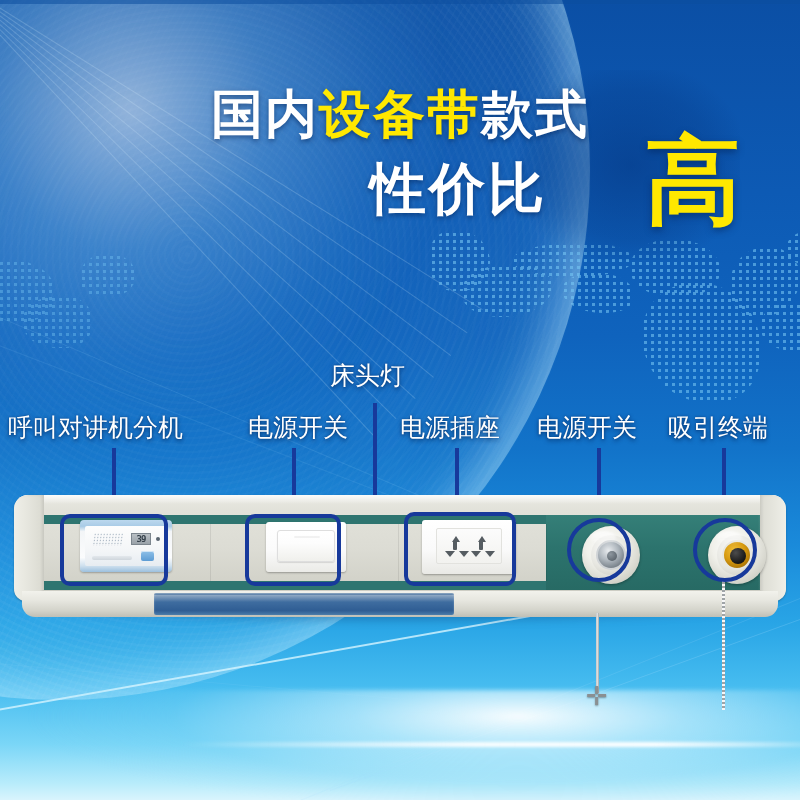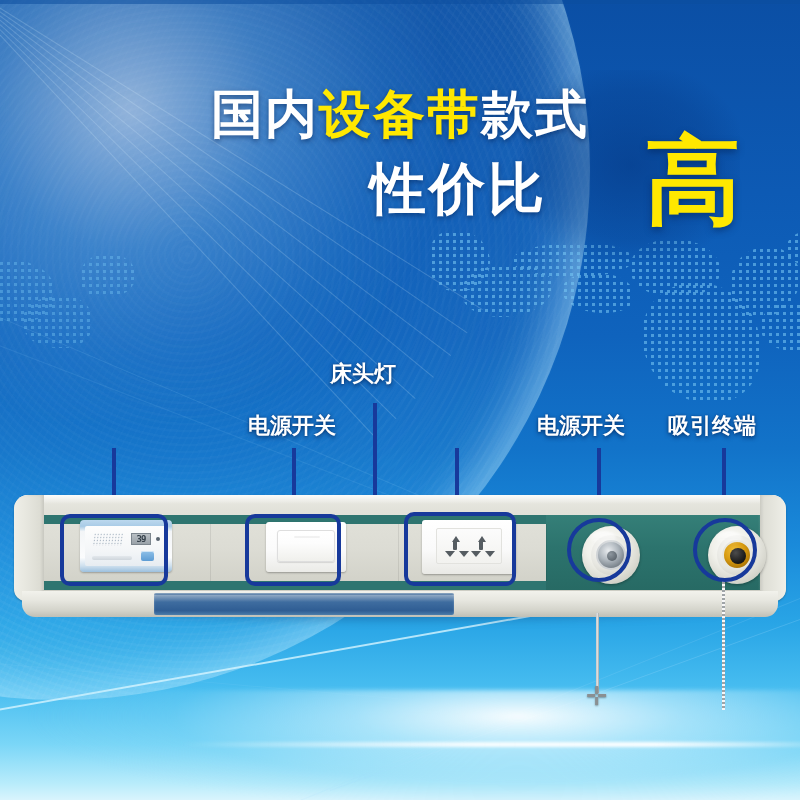--- a/index.html
+++ b/index.html
@@ -147,21 +147,21 @@
   }
   .hl-shade {
     position:absolute; left:520px; top:-10px; width:220px; height:190px;
     background:radial-gradient(ellipse at 50% 50%, rgba(4,52,126,.55) 0%, rgba(4,52,126,.25) 55%, rgba(0,0,0,0) 78%);
   }
 
   
   .labels { position:absolute; left:0; top:355px; width:800px; height:90px; }
   .cl {
     position:absolute; white-space:nowrap;
-    color:#ffffff; font-weight:bold; font-size:22px;
+    color:#ffffff; font-weight:normal; font-size:25px;
     text-shadow:0 2px 4px rgba(0,40,95,.75), 0 0 2px rgba(0,40,95,.6);
   }
 
   
   .leaders { position:absolute; left:0; top:0; width:800px; height:800px; pointer-events:none; }
   .vline { position:absolute; width:4px; background:#17399b; }
 
   
   .panel-wrap { position:absolute; left:14px; top:495px; width:792px; height:135px; }
 
@@ -442,22 +442,24 @@
   <div class="leaders">
     <div class="vline" style="left:112px; top:448px; height:89px;"></div>
     <div class="vline" style="left:292px; top:448px; height:89px;"></div>
     <div class="vline" style="left:373px; top:403px; height:205px;"></div>
     <div class="vline" style="left:455px; top:448px; height:89px;"></div>
     <div class="vline" style="left:597px; top:448px; height:89px;"></div>
     <div class="vline" style="left:722px; top:448px; height:89px;"></div>
   </div>
 
   <div class="labels">
+    <div class="cl" style="left:8px;   top:56px;">呼叫对讲机分机</div>
     <div class="cl" style="left:248px; top:56px;">电源开关</div>
     <div class="cl" style="left:330px; top:4px;">床头灯</div>
+    <div class="cl" style="left:400px; top:56px;">电源插座</div>
     <div class="cl" style="left:537px; top:56px;">电源开关</div>
     <div class="cl" style="left:668px; top:56px;">吸引终端</div>
   </div>
 
   <div class="panel-wrap">
     <div class="panel-shadow"></div>
 
     <div class="panel-body">
       <div class="top-hl"></div>
       <div class="stripe a"></div>

